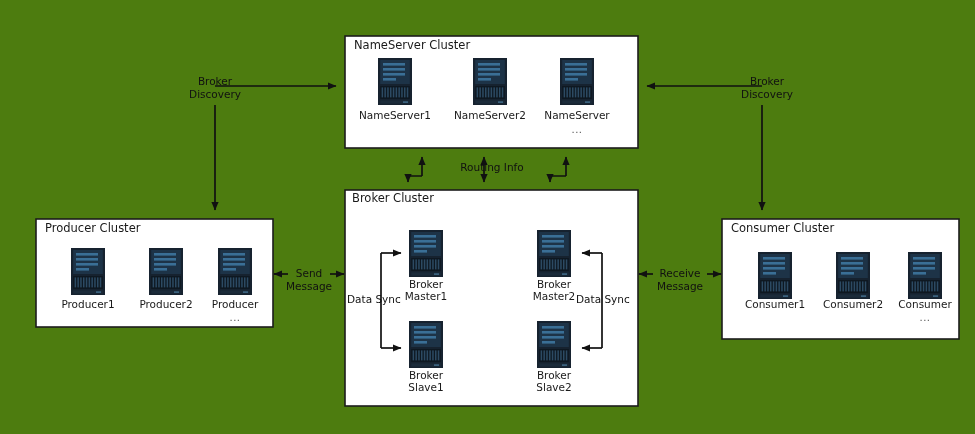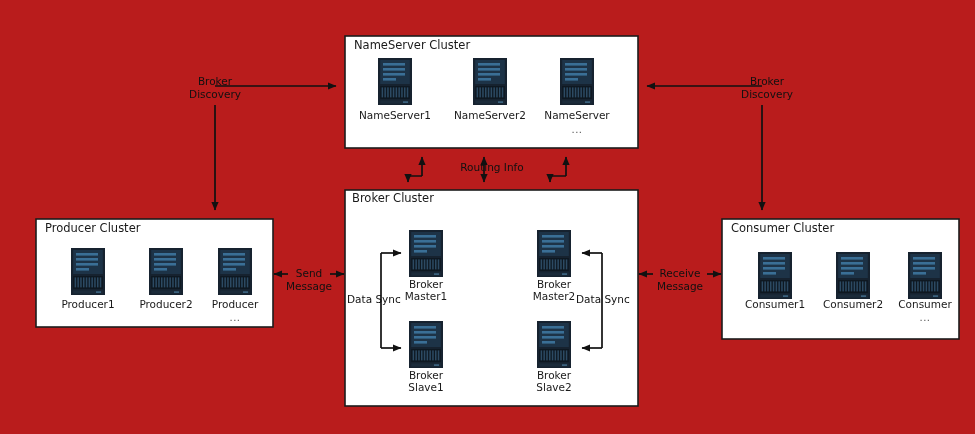--- a/index.html
+++ b/index.html
@@ -7,21 +7,21 @@
     padding: 0;
     background: #ffffff;
   }
   body {
     font-family: "DejaVu Sans", "Liberation Sans", sans-serif;
   }
   #canvas {
     position: relative;
     width: 975px;
     height: 434px;
-    background: #b91c1c;
+    background: #4d7c0f;
     overflow: hidden;
   }
   svg#diagram {
     position: absolute;
     left: 0;
     top: 0;
     width: 975px;
     height: 434px;
   }
   .cluster-box {

